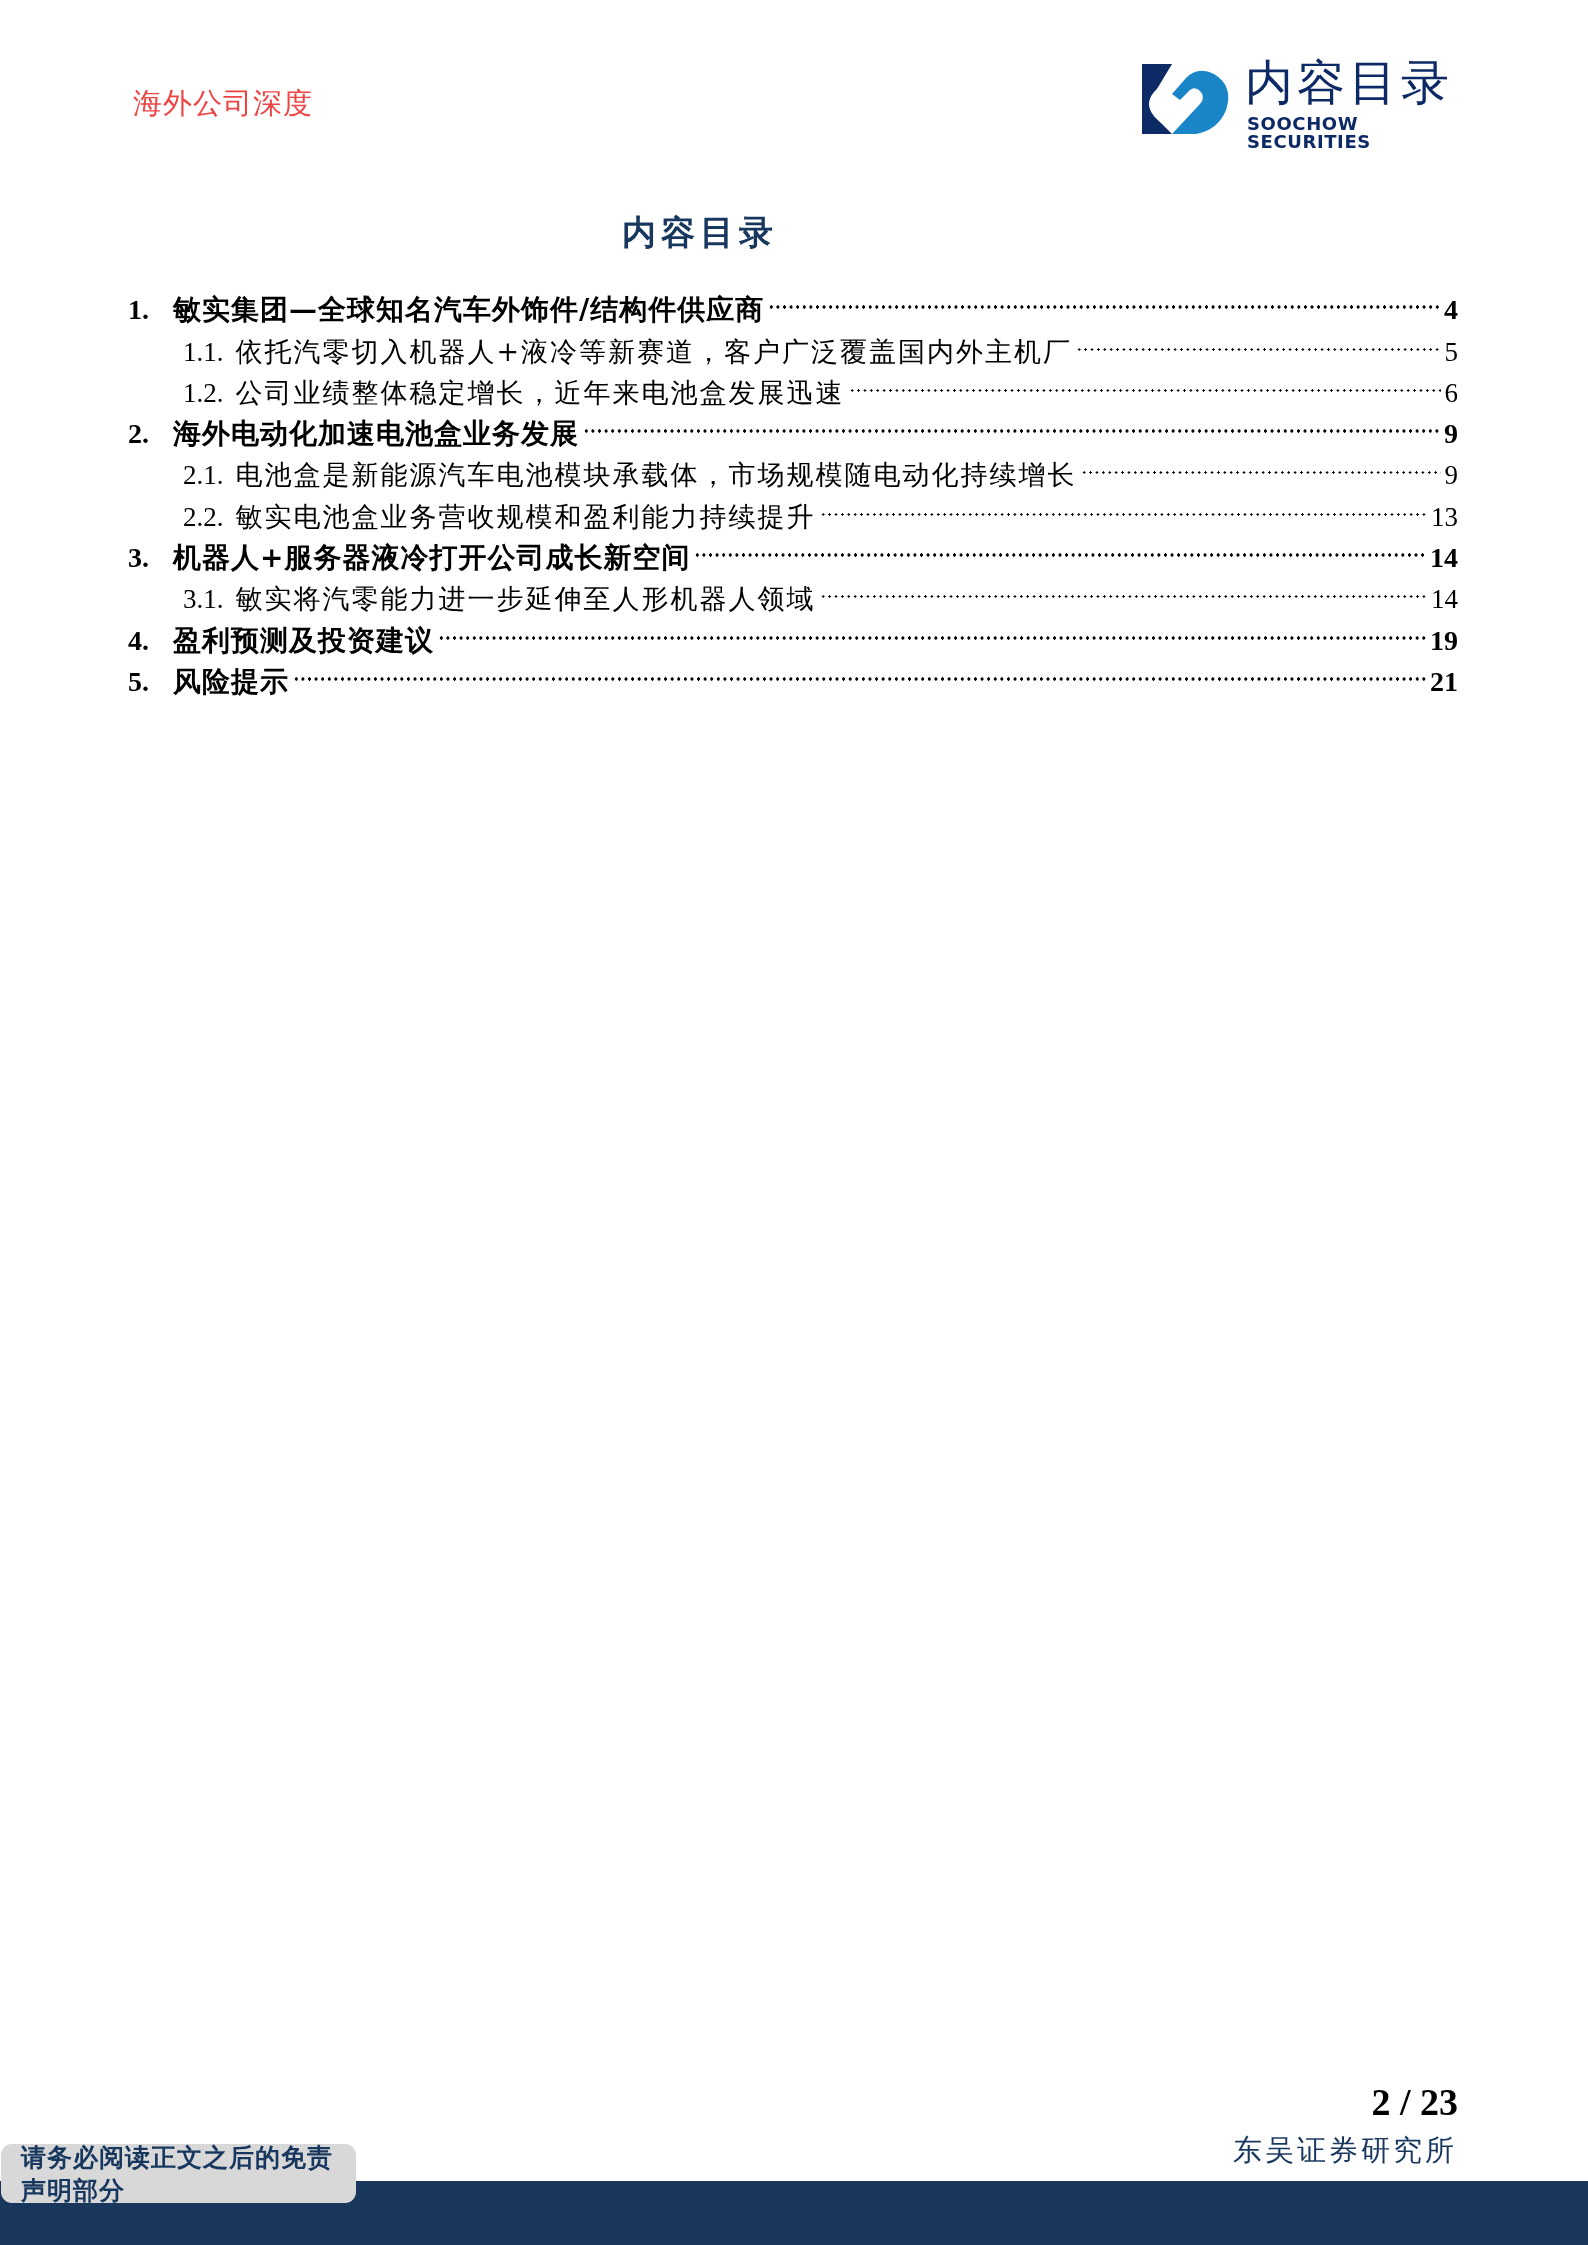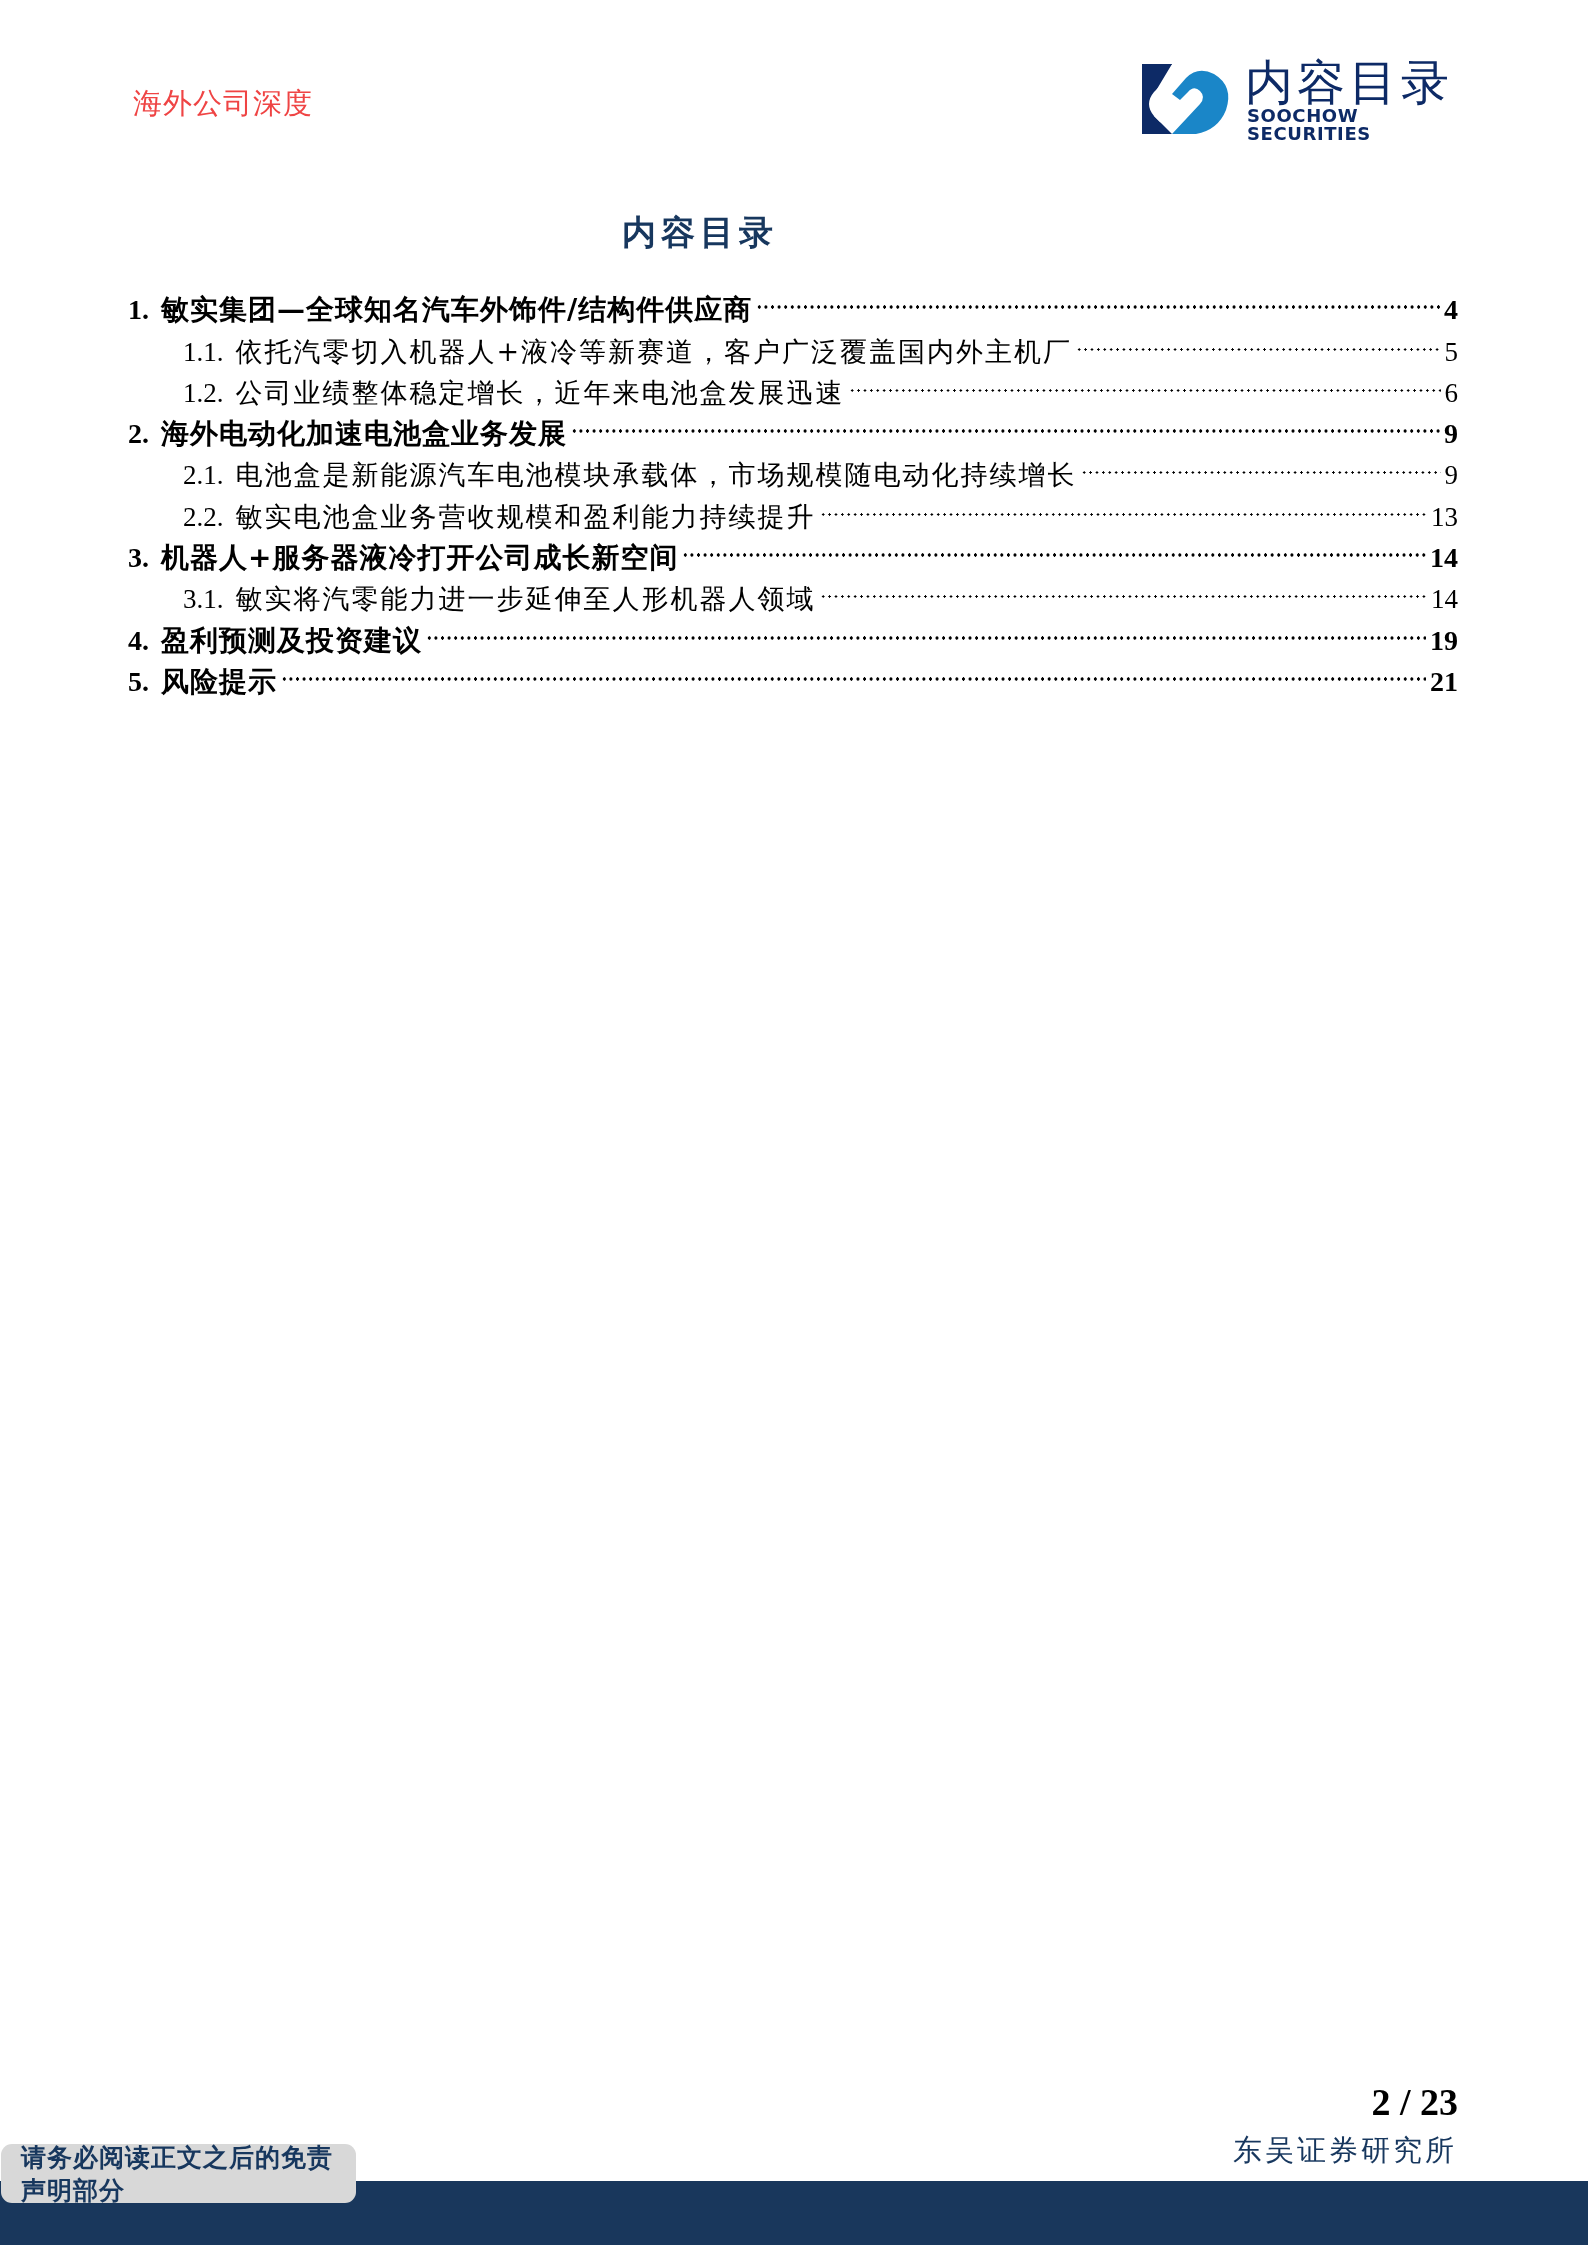--- a/index.html
+++ b/index.html
@@ -4,32 +4,32 @@
 <style>
   html, body { margin:0; padding:0; background:#ffffff; }
   body { width:1588px; height:2245px; position:relative; overflow:hidden;
          font-family:"Liberation Serif","DejaVu Serif",serif; color:#000; }
   .header-label { position:absolute; left:133px; top:84px; font-size:29px; color:#ef4444;
                   letter-spacing:1px; font-family:"DejaVu Serif",serif; }
   .logo { position:absolute; left:1142px; top:62px; width:330px; height:76px; }
   .logo-mark { position:absolute; left:0; top:2px; width:92px; height:70px; }
   .logo-cn { position:absolute; left:103px; top:-4px; font-size:48px; color:#0d2a66;
              letter-spacing:4px; font-family:"DejaVu Sans",sans-serif; line-height:1; }
-  .logo-en { position:absolute; left:105px; top:45px; font-size:18px; color:#0d2a66;
+  .logo-en { position:absolute; left:105px; top:53px; font-size:18px; color:#0d2a66;
              font-weight:bold; letter-spacing:0.6px; font-family:"DejaVu Sans",sans-serif; line-height:1; }
   .toc-title { position:absolute; left:0; width:1400px; top:210px; text-align:center;
                font-size:34px; color:#17375e; font-weight:bold; letter-spacing:5px;
                font-family:"DejaVu Serif",serif; }
   .toc { position:absolute; left:128px; width:1330px; top:278px; }
   .toc-row { display:flex; align-items:baseline; height:41.3px; line-height:41.3px; white-space:nowrap; }
   .toc-row.l1 { font-size:28px; font-weight:bold; }
   .toc-row.l2 { font-size:27px; padding-left:55px; }
   .toc-num { margin-right:12px; font-family:"Liberation Serif",serif; }
   .toc-text { font-family:"DejaVu Serif",serif; letter-spacing:2px; }
-  .l1 .toc-text { letter-spacing:1px; }
+  .l1 .toc-text { letter-spacing:1px;margin-left:12px; }
   .toc-leader { flex:1; overflow:hidden; margin:0 4px; position:relative; height:100%; }
   .toc-leader::after { content:""; position:absolute; left:0; right:0; bottom:10px; height:3px;
                        background-image:radial-gradient(circle, #000 1.1px, transparent 1.3px);
                        background-size:6.4px 3px; background-repeat:repeat-x; }
   .l1 .toc-leader::after { background-image:radial-gradient(circle, #000 1.6px, transparent 1.8px);
                            background-size:6.6px 4px; height:4px; }
   .toc-page { font-family:"Liberation Serif",serif; }
   .page-num { position:absolute; right:130px; top:2080px; font-size:38px; font-weight:bold;
               font-family:"Liberation Serif",serif; }
   .inst-name { position:absolute; left:1233px; top:2131px; font-size:29px; color:#17375e;

